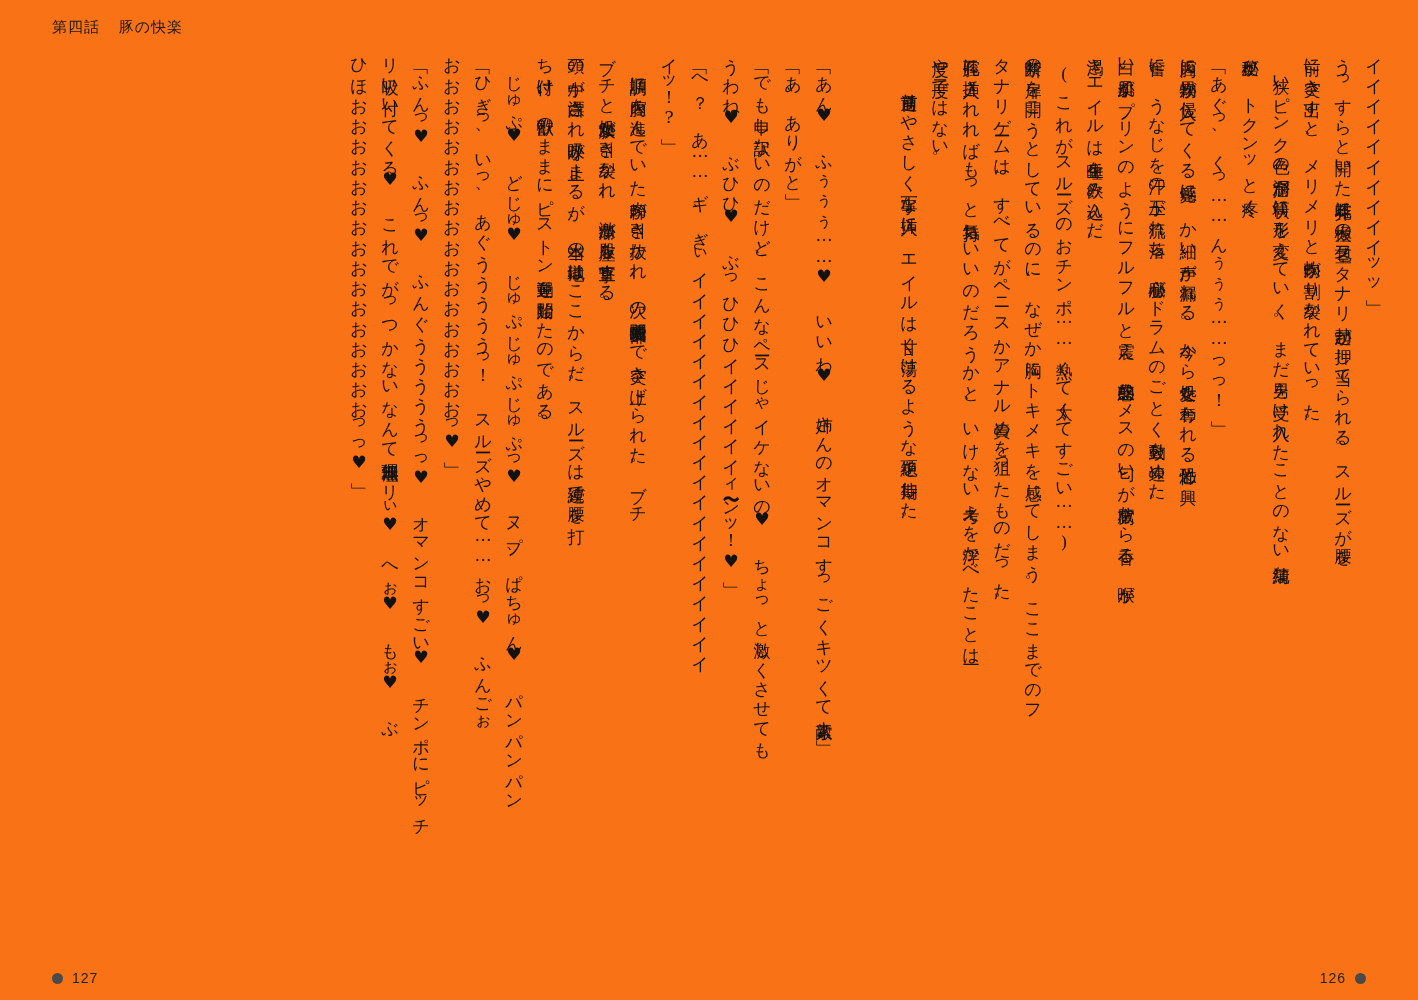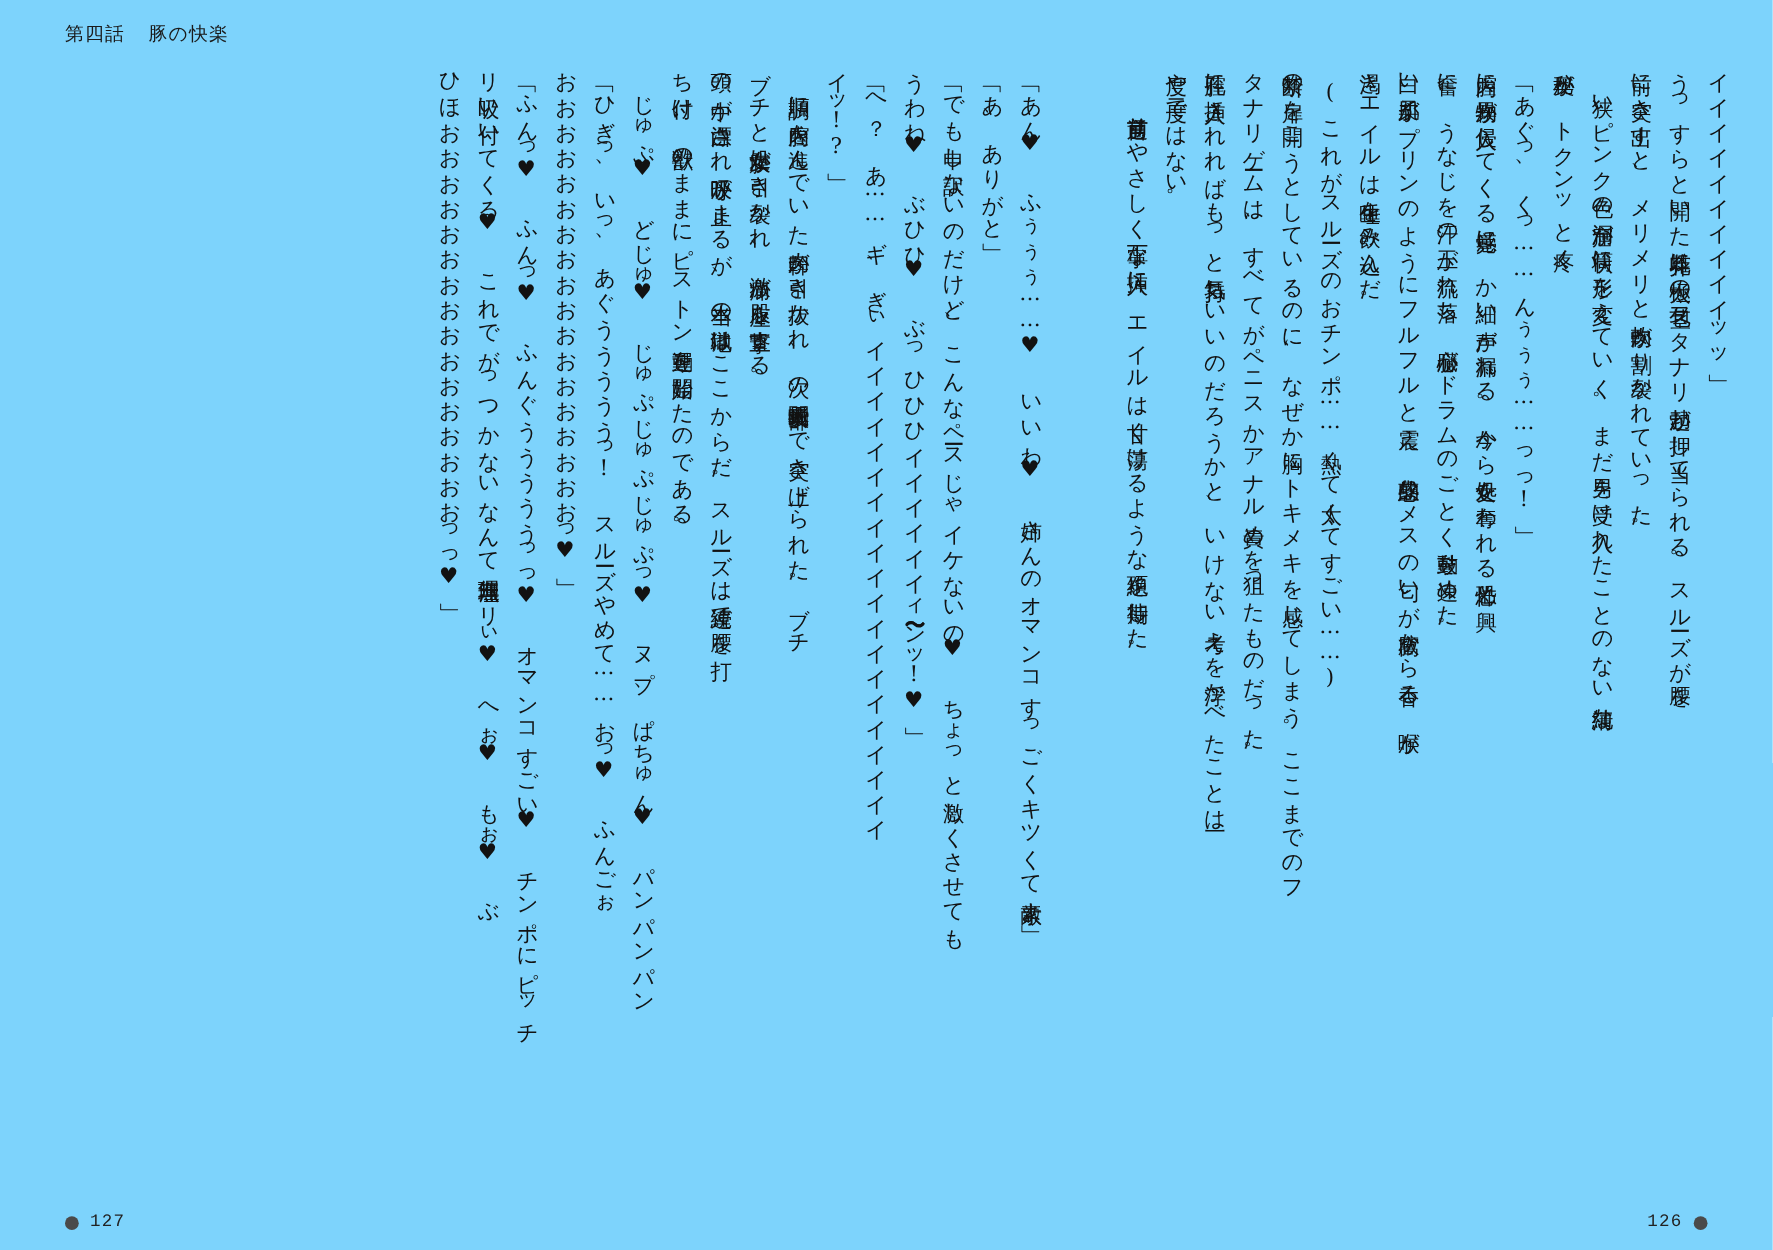--- a/index.html
+++ b/index.html
@@ -12,21 +12,21 @@
     height: 1000px;
     font-family: "Liberation Serif", "DejaVu Serif", serif;
     color: #111111;
     overflow: hidden;
     position: relative;
   }
 
   .page {
     position: absolute;
     inset: 0;
-    background: #7dd3fc;
+    background: #f97316;
   }
 
   
   .chapter-header {
     position: absolute;
     top: 18px;
     left: 52px;
     font-size: 15px;
     letter-spacing: 1px;
     color: #1a1a1a;
@@ -63,21 +63,21 @@
   }
 
   .col.indent { padding-top: 18px; }
   .col.indent2 { padding-top: 34px; }
 
   
   .folio {
     position: absolute;
     bottom: 14px;
     font-size: 14px;
-    font-family: Liberation Mono, monospace;
+    font-family: Liberation Sans, sans-serif;
     color: #222;
     letter-spacing: 1px;
   }
   .folio-left { left: 52px; display: flex; align-items: center; gap: 9px; }
   .folio-right { right: 52px; display: flex; align-items: center; gap: 9px; margin-left: 32px; }
 
   .dot {
     width: 11px;
     height: 11px;
     border-radius: 50%;

